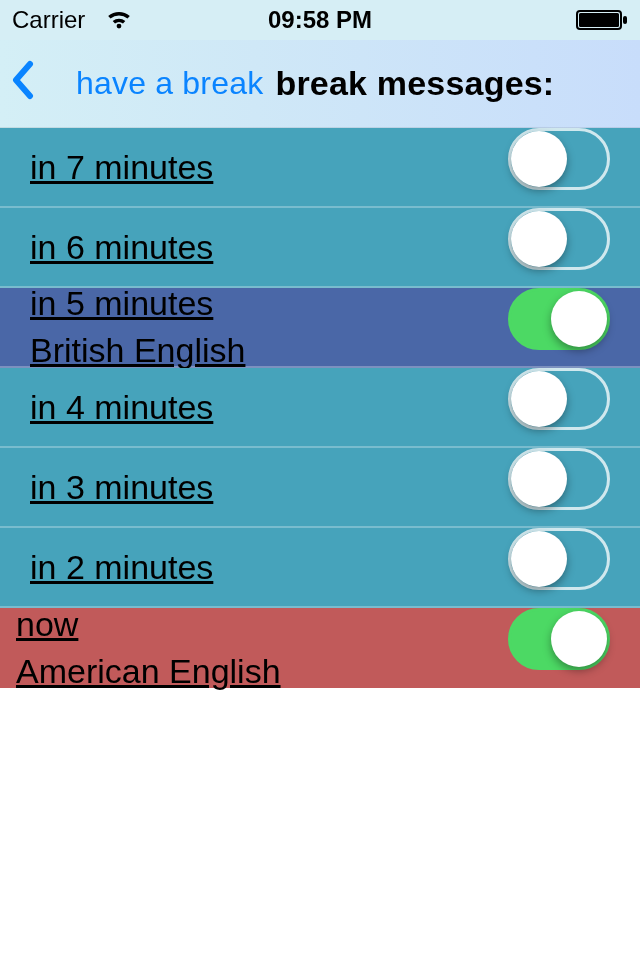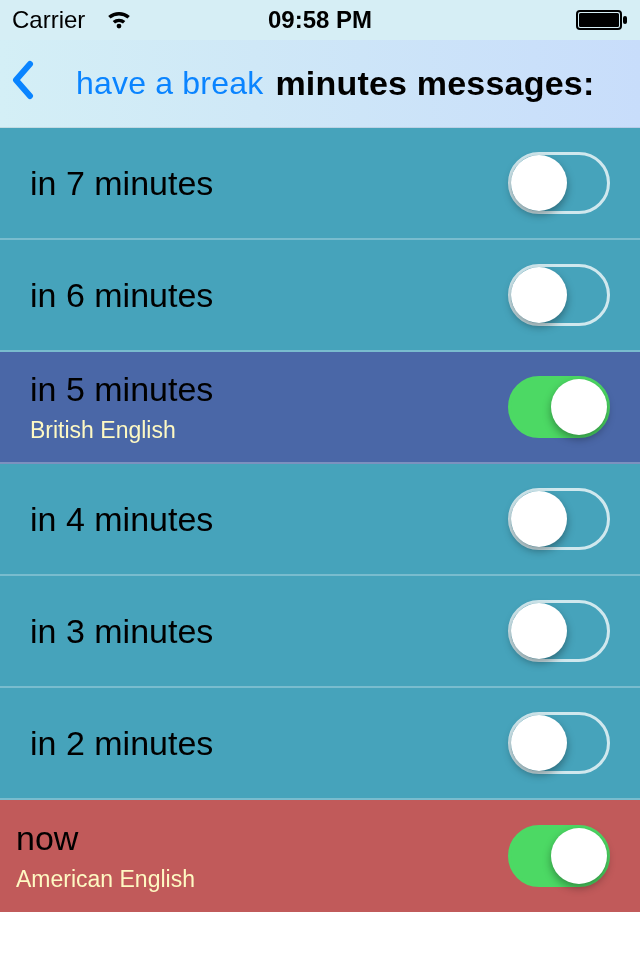--- a/index.html
+++ b/index.html
@@ -49,31 +49,31 @@
     .nav-title {
       color: #000;
       font-size: 34px;
       font-weight: 600;
       letter-spacing: 0.2px;
     }
 
     
     .list { flex: 1; display: flex; flex-direction: column; }
     .row {
-      height: 112px;
+      height: 80px;
       display: flex;
-      align-items: center;
       justify-content: space-between;
       padding: 0 30px;
       border-bottom: 2px solid rgba(255,255,255,0.28);
+      text-decoration: underline;
     }
     .row:last-child { border-bottom: none; padding-left: 16px; }
     .row-texts { display: flex; flex-direction: column; justify-content: center; }
     .row-title { font-size: 34px; color: #000; font-weight: 400; }
-    .row-sub   { font-size: 23px; color: #fef9c3; font-weight: 400; margin-top: 8px; }
+    .row-sub   { font-size: 34px; color: #000000; font-weight: 400; margin-top: 8px; }
 
     
     .bg-teal    { background: #46a3bb; }
     .bg-indigo  { background: #4a67a7; }
     .bg-orange  { background: #f7b56c; }
     .bg-red     { background: #c15a5a; }
 
     
     .toggle {
       width: 102px;
@@ -124,21 +124,21 @@
   </span>
 </div>
 
 <div class="nav-bar">
   <span class="back-chevron">
     <svg width="24" height="40" viewBox="0 0 24 40">
         <polyline points="20,4 6,20 20,36" fill="none" stroke="#0a84ff" stroke-width="6" stroke-linecap="round" stroke-linejoin="round"></polyline>
       </svg>
   </span>
   <span class="back-label">have a break</span>
-  <span class="nav-title">minutes messages:</span>
+  <span class="nav-title">break messages:</span>
 </div>
 
 <div class="list">
     <div class="row bg-teal">
       <div class="row-texts">
         <div class="row-title">in 7 minutes</div>
       </div>
       <div class="toggle off">
         <div class="knob"></div>
       </div>

